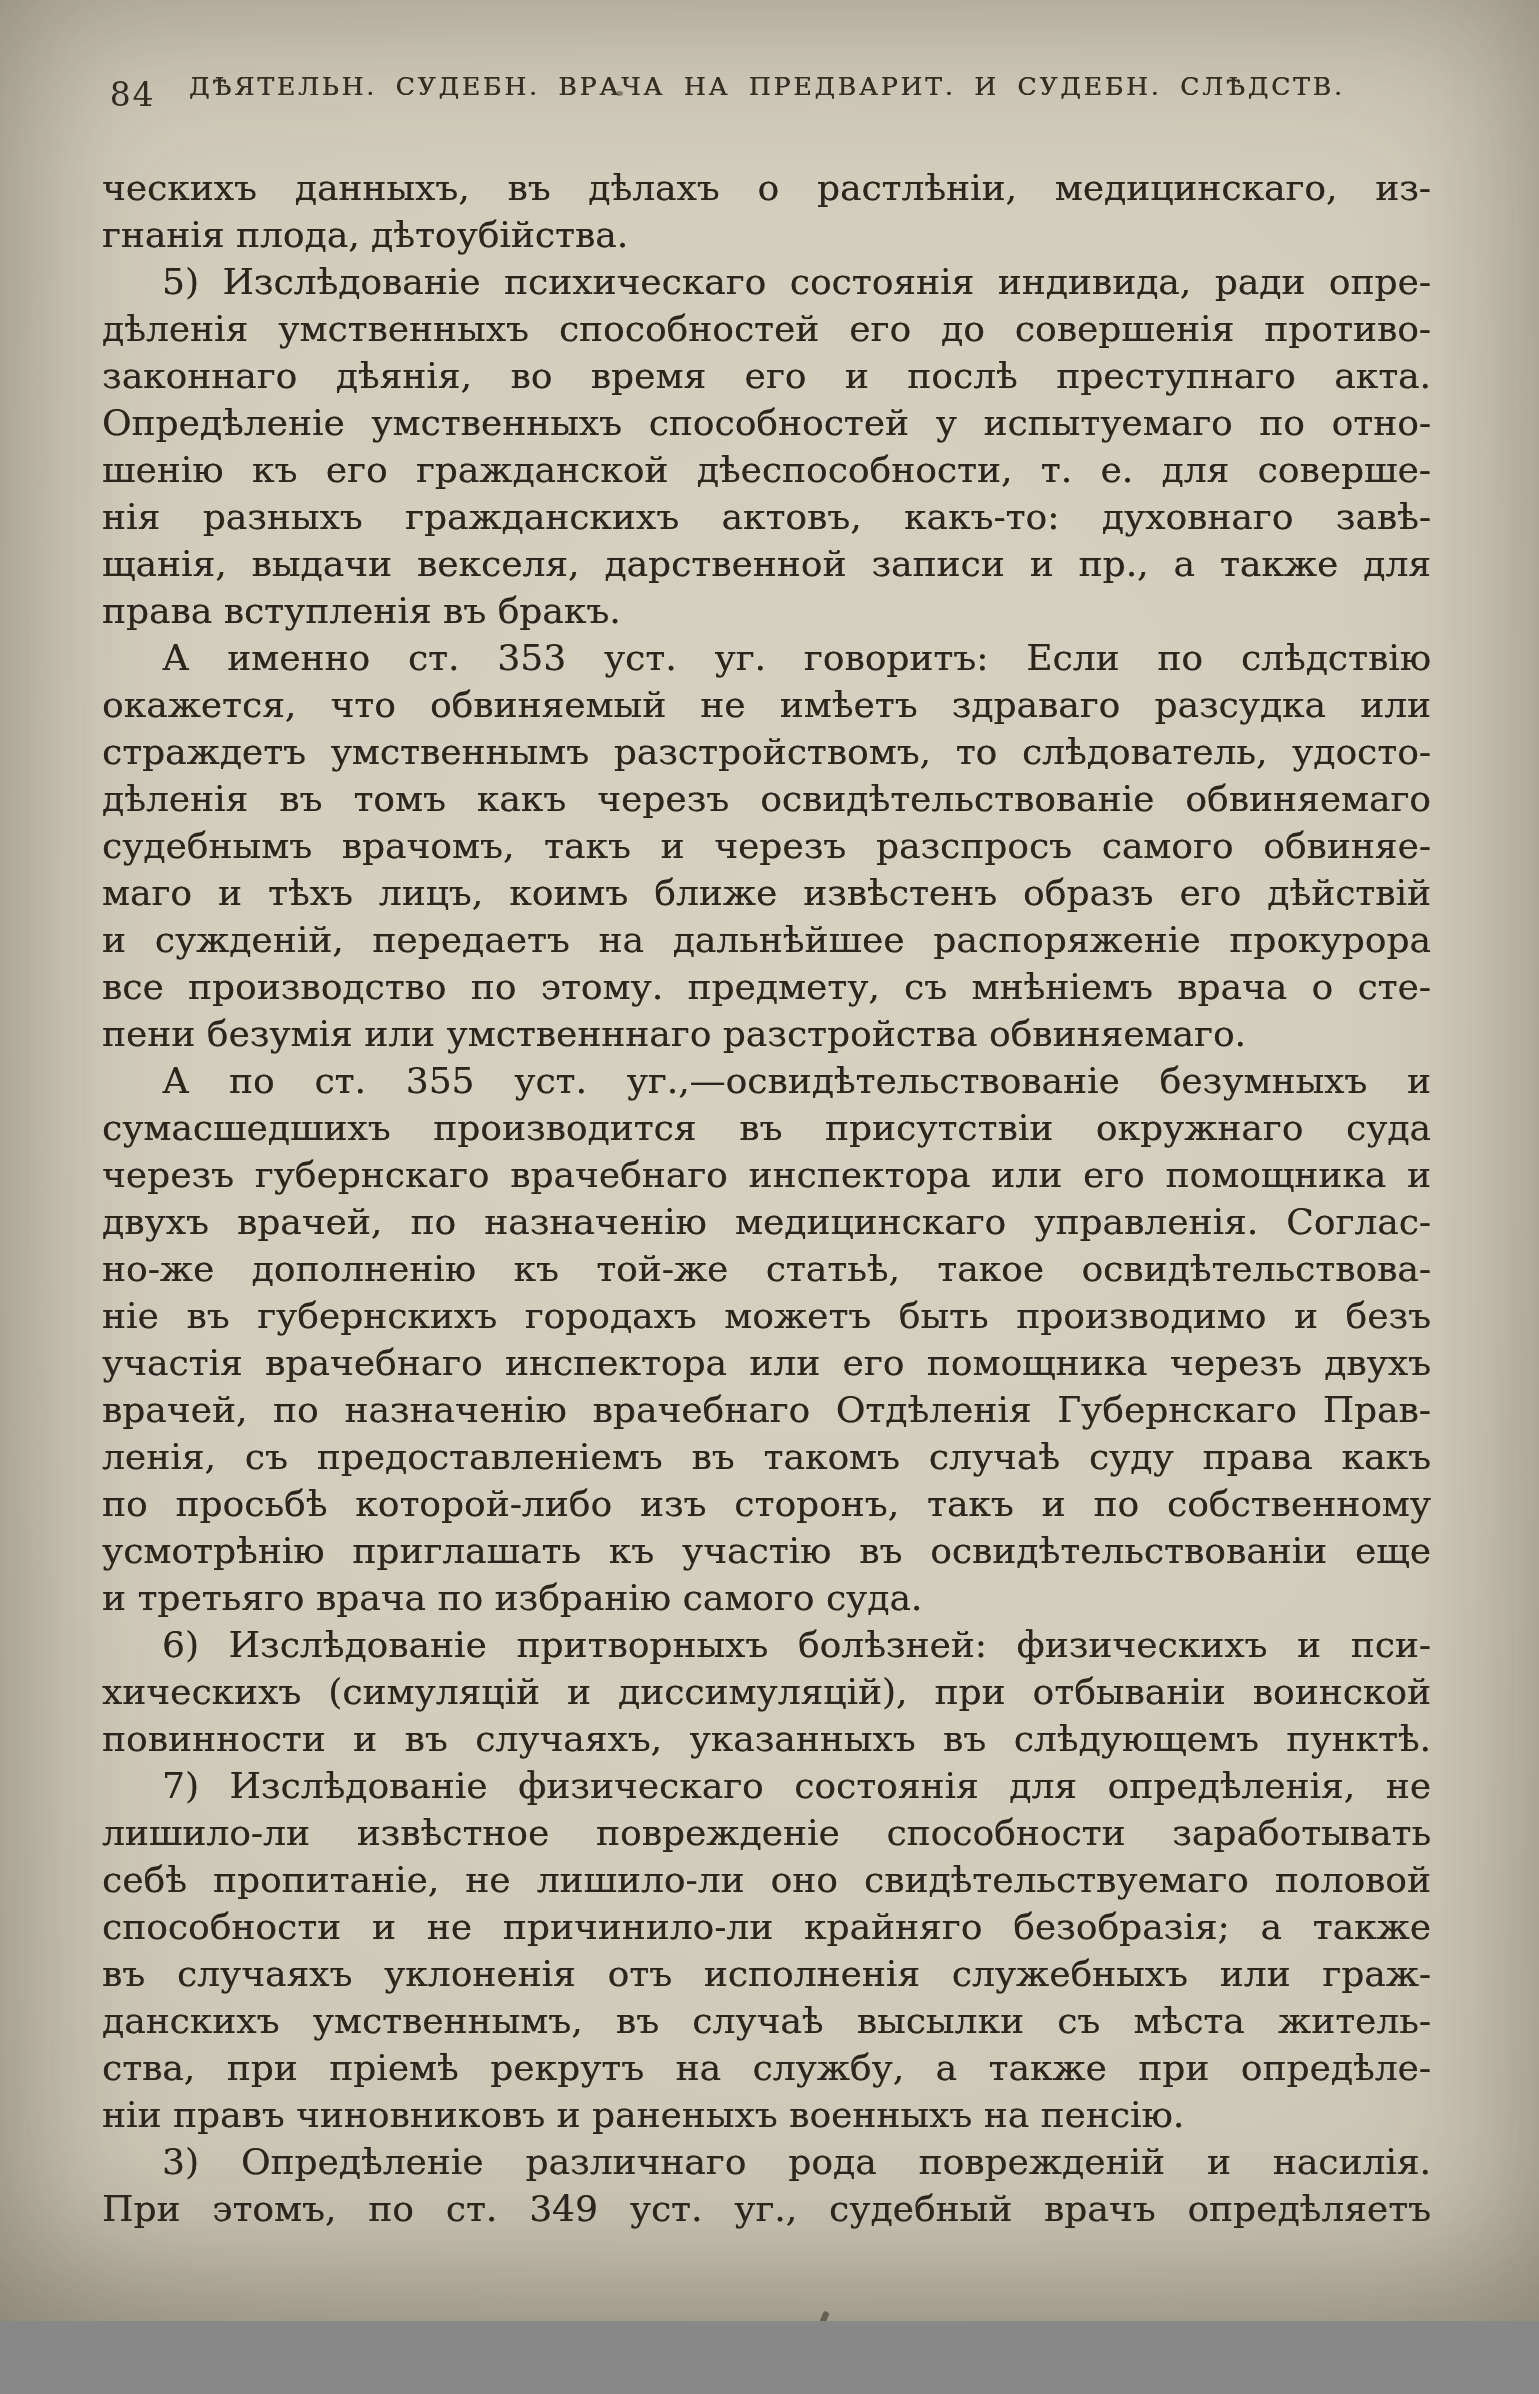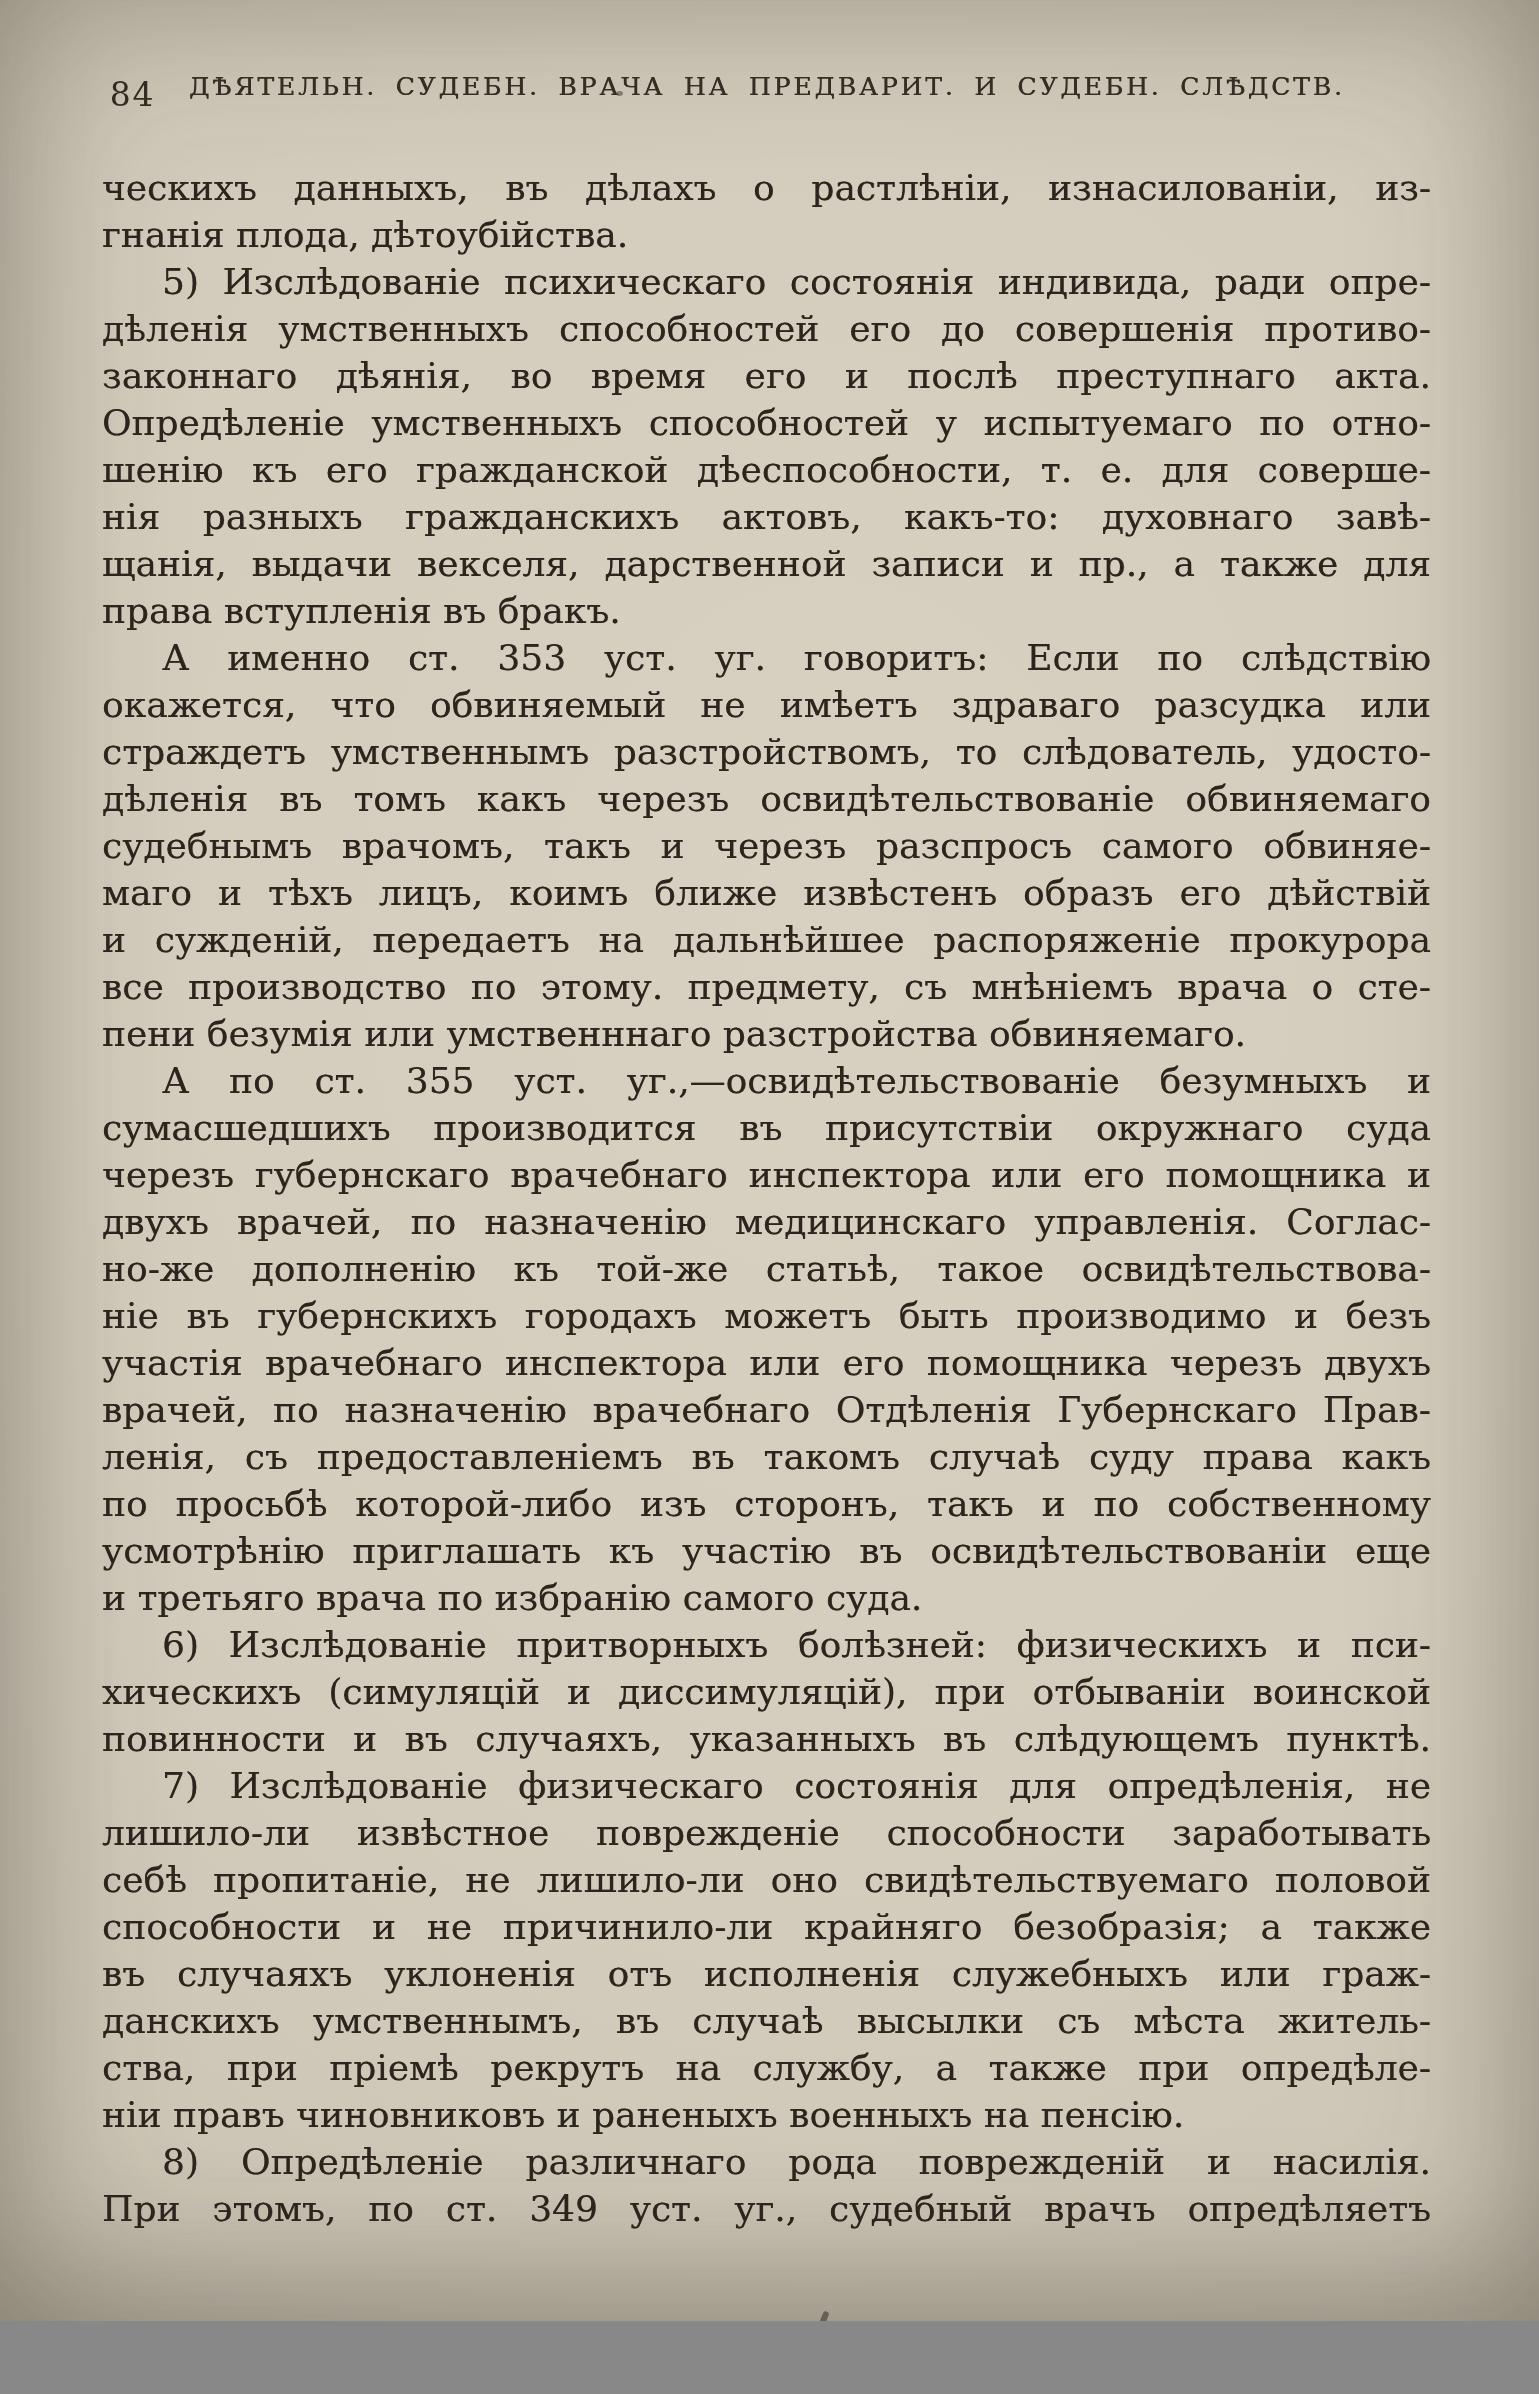--- a/index.html
+++ b/index.html
@@ -64,21 +64,21 @@
 
 <div class="page">
   <div class="vignette"></div>
 
   <div class="running-head">
     <span class="page-number">84</span>
     <span class="head-title">ДѢЯТЕЛЬН. СУДЕБН. ВРАЧА НА ПРЕДВАРИТ. И СУДЕБН. СЛѢДСТВ.</span>
   </div>
 
   <div class="text-block">
-      <div class="line">ческихъ данныхъ, въ дѣлахъ о растлѣніи, изнасилованіи, из-</div>
+      <div class="line">ческихъ данныхъ, въ дѣлахъ о растлѣніи, медицинскаго, из-</div>
       <div class="line noj">гнанія плода, дѣтоубійства.</div>
       <div class="line indent">5) Изслѣдованіе психическаго состоянія индивида, ради опре-</div>
       <div class="line">дѣленія умственныхъ способностей его до совершенія противо-</div>
       <div class="line">законнаго дѣянія, во время его и послѣ преступнаго акта.</div>
       <div class="line">Опредѣленіе умственныхъ способностей у испытуемаго по отно-</div>
       <div class="line">шенію къ его гражданской дѣеспособности, т. е. для соверше-</div>
       <div class="line">нія разныхъ гражданскихъ актовъ, какъ-то: духовнаго завѣ-</div>
       <div class="line">щанія, выдачи векселя, дарственной записи и пр., а также для</div>
       <div class="line noj">права вступленія въ бракъ.</div>
       <div class="line indent">А именно ст. 353 уст. уг. говоритъ: Если по слѣдствію</div>
@@ -106,21 +106,21 @@
       <div class="line">хическихъ (симуляцій и диссимуляцій), при отбываніи воинской</div>
       <div class="line">повинности и въ случаяхъ, указанныхъ въ слѣдующемъ пунктѣ.</div>
       <div class="line indent">7) Изслѣдованіе физическаго состоянія для опредѣленія, не</div>
       <div class="line">лишило-ли извѣстное поврежденіе способности заработывать</div>
       <div class="line">себѣ пропитаніе, не лишило-ли оно свидѣтельствуемаго половой</div>
       <div class="line">способности и не причинило-ли крайняго безобразія; а также</div>
       <div class="line">въ случаяхъ уклоненія отъ исполненія служебныхъ или граж-</div>
       <div class="line">данскихъ умственнымъ, въ случаѣ высылки съ мѣста житель-</div>
       <div class="line">ства, при пріемѣ рекрутъ на службу, а также при опредѣле-</div>
       <div class="line noj">ніи правъ чиновниковъ и раненыхъ военныхъ на пенсію.</div>
-      <div class="line indent">8) Опредѣленіе различнаго рода поврежденій и насилія.</div>
+      <div class="line indent">3) Опредѣленіе различнаго рода поврежденій и насилія.</div>
       <div class="line">При этомъ, по ст. 349 уст. уг., судебный врачъ опредѣляетъ</div>
     </div>
 
   <div class="speck s1"></div>
   <div class="speck s2"></div>
   <div class="speck s3"></div>
 </div>
 
 
 </body></html>

